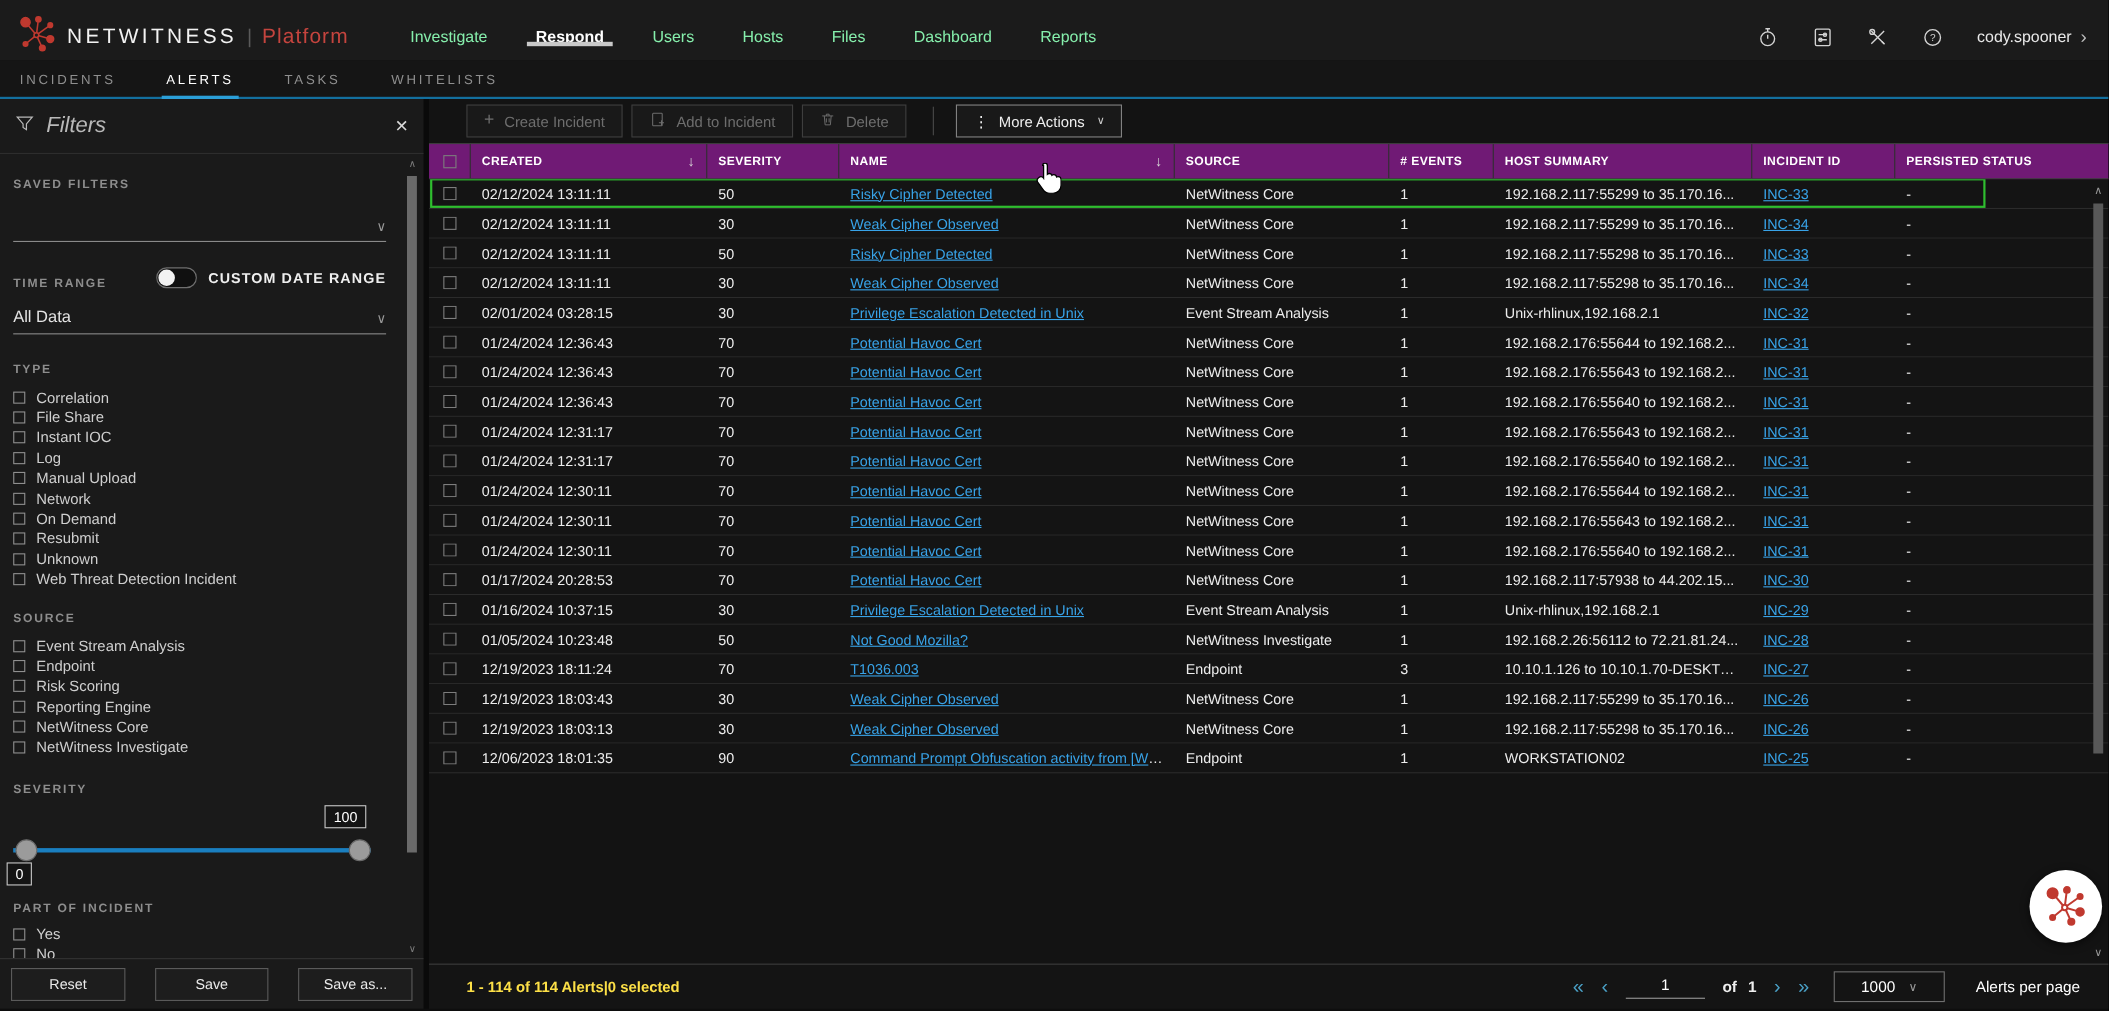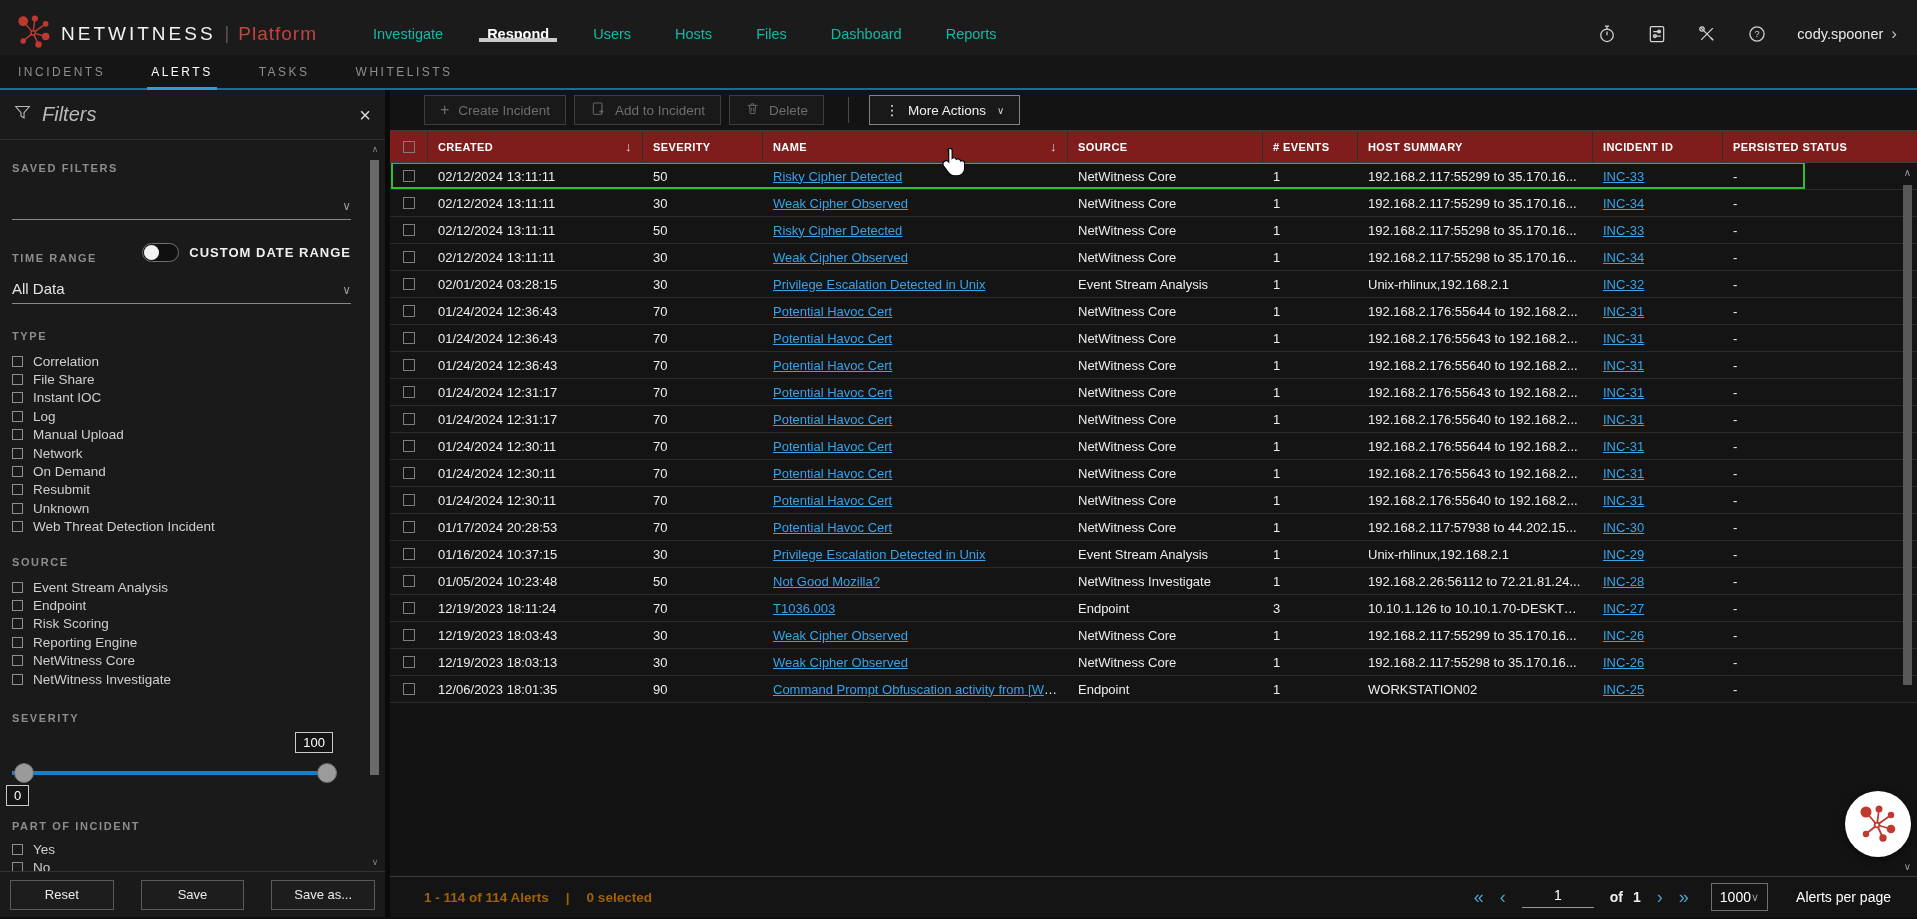--- a/index.html
+++ b/index.html
@@ -7,21 +7,21 @@
   body { font-family:"Liberation Sans", sans-serif; }
   .screen { position:relative; width:1917px; height:919px; background:#0e0e0e; overflow:hidden; color:#e0e0e0; }
 
   
   .appbar { height:55px; background:#1b1b1b; display:flex; align-items:center; padding:12px 20px 0 16px; }
   .brand { display:flex; align-items:center; gap:9px; margin-right:56px; }
   .brand-name { color:#f2f2f2; font-size:19px; letter-spacing:3px; }
   .brand-sep { color:#5a5a5a; font-size:18px; font-weight:300; }
   .brand-product { color:#c4443e; font-size:19px; letter-spacing:1px; }
   .app-nav { display:flex; gap:44px; align-items:stretch; }
-  .nav-item { display:flex; align-items:center; position:relative; color:#14b8a6; font-size:14.5px; cursor:pointer; }
+  .nav-item { display:flex; align-items:center; position:relative; color:#86efac; font-size:14.5px; cursor:pointer; }
   .nav-item.active { color:#ffffff; font-weight:700; }
   .nav-item.active::after { content:""; position:absolute; left:-8px; right:-8px; bottom:0; height:4px; background:#c9c9c9; }
   .appbar-right { margin-left:auto; display:flex; align-items:center; gap:30px; color:#d4d4d4; }
   .appbar-icon { width:20px; height:20px; display:flex; align-items:center; justify-content:center; cursor:pointer; }
   .appbar-icon svg { stroke:#d4d4d4; fill:none; stroke-width:1.5; }
   .user-menu { display:flex; align-items:center; gap:8px; font-size:14.5px; color:#e8e8e8; cursor:pointer; }
   .user-chevron { color:#bdbdbd; font-size:17px; }
 
   
   .tabbar { height:35px; background:#151515; display:flex; gap:38px; padding-left:14px; align-items:stretch; border-bottom:2px solid #136f9e; }
@@ -73,46 +73,46 @@
   .toolbar { height:40px; display:flex; align-items:center; padding-left:34px; gap:8px; }
   .tbtn { height:30px; border:1px solid #3e3e3e; background:#191919; color:#6e6e6e; font-size:13.5px; padding:0 15px; display:flex; align-items:center; gap:9px; font-family:inherit; cursor:default; }
   .tbtn svg { stroke:#6e6e6e; fill:none; stroke-width:1.4; }
   .tbtn .plus { font-size:16px; font-weight:400; }
   .tbtn.enabled { border-color:#818181; color:#efefef; cursor:pointer; }
   .tbtn.enabled .kebab { font-size:14px; color:#efefef; }
   .tbtn.enabled .chev { font-size:10px; color:#cfcfcf; margin-left:2px; }
   .tb-divider { width:1px; height:26px; background:#4a4a4a; margin:0 12px 0 16px; }
 
   .grid-cols { display:grid; grid-template-columns:38px 215px 120px 305px 195px 95px 235px 130px minmax(0,1fr); }
-  .thead { height:33px; background:#7f1d1d; border-bottom:1px solid #3c3c3c; border-top:1px solid #3c3c3c; }
+  .thead { height:33px; background:#701a75; border-bottom:1px solid #3c3c3c; border-top:1px solid #3c3c3c; }
   .th { display:flex; align-items:center; padding:0 10px; height:100%; border-right:1px solid #2e2e2e; color:#fff; font-size:11px; font-weight:700; letter-spacing:0.4px; cursor:pointer; white-space:nowrap; }
   .th:last-child { border-right:none; }
   .th .sort { margin-left:auto; color:#d9d9d9; font-size:13px; font-weight:400; }
   .th-cb, .row-cb { display:flex; align-items:center; justify-content:center; }
   .cb { width:12px; height:12px; border:1px solid #7d7d7d; background:transparent; cursor:pointer; }
 
   .tbody { flex:1; position:relative; overflow:hidden; }
   .trow { height:27px; border-bottom:1px solid #2b2b2b; align-items:center; background:#141414; position:relative; }
   .td { padding:0 10px; font-size:13px; color:#ededed; white-space:nowrap; overflow:hidden; text-overflow:ellipsis; }
   .td a { color:#38a3e8; text-decoration:underline; cursor:pointer; }
   .trow.highlighted::after { content:""; position:absolute; left:1px; top:-1px; bottom:0; right:112px; border:2px solid #2fbe2f; pointer-events:none; }
   
   .tscroll { position:absolute; right:2px; top:2px; bottom:2px; width:15px; }
   .tscroll .arr { position:absolute; left:0; width:15px; text-align:center; color:#9a9a9a; font-size:10px; cursor:pointer; }
   .tscroll .arr.up { top:2px; }
   .tscroll .arr.down { bottom:2px; }
   .tscroll-thumb { position:absolute; left:3px; width:9px; top:20px; height:500px; background:#585858; cursor:pointer; }
 
   .tfoot { height:41px; border-top:1px solid #3c3c3c; background:#141414; display:flex; align-items:center; padding:0 26px 0 34px; }
-  .tfoot-summary { color:#a16207; font-size:13.5px; font-weight:700; display:flex; gap:17px; }
+  .tfoot-summary { color:#fde047; font-size:13.5px; font-weight:700; display:flex; gap:0; }
   .pager { margin-left:auto; display:flex; align-items:center; gap:16px; }
   .pg-chev { color:#4aa0c6; font-size:18px; cursor:pointer; line-height:1; }
   .pg-page { width:72px; text-align:center; color:#fff; font-size:14px; border-bottom:1px solid #9a9a9a; padding-bottom:4px; cursor:text; }
   .pg-of { color:#efefef; font-size:14px; font-weight:700; display:flex; gap:10px; }
-  .perpage-box { border:1px solid #6f6f6f; height:28px; padding:0 8px; display:flex; align-items:center; color:#fff; font-size:14px; margin-left:6px; cursor:pointer; }
+  .perpage-box { border:1px solid #6f6f6f; height:28px; padding:0 24px; display:flex; align-items:center; gap:12px; color:#fff; font-size:14px; margin-left:6px; cursor:pointer; }
   .perpage-box .chev { color:#9a9a9a; font-size:11px; }
   .perpage-label { color:#fff; font-size:14px; font-weight:400; margin-left:12px;text-align:right; }
 
   
   .fab { position:absolute; right:6px; bottom:62px; width:66px; height:66px; border-radius:50%; background:#ffffff; display:flex; align-items:center; justify-content:center; box-shadow:0 2px 8px rgba(0,0,0,.6); cursor:pointer; }
 
   
   .cursor { position:absolute; left:941px; top:148px; pointer-events:none; }
 </style>
 </head>

